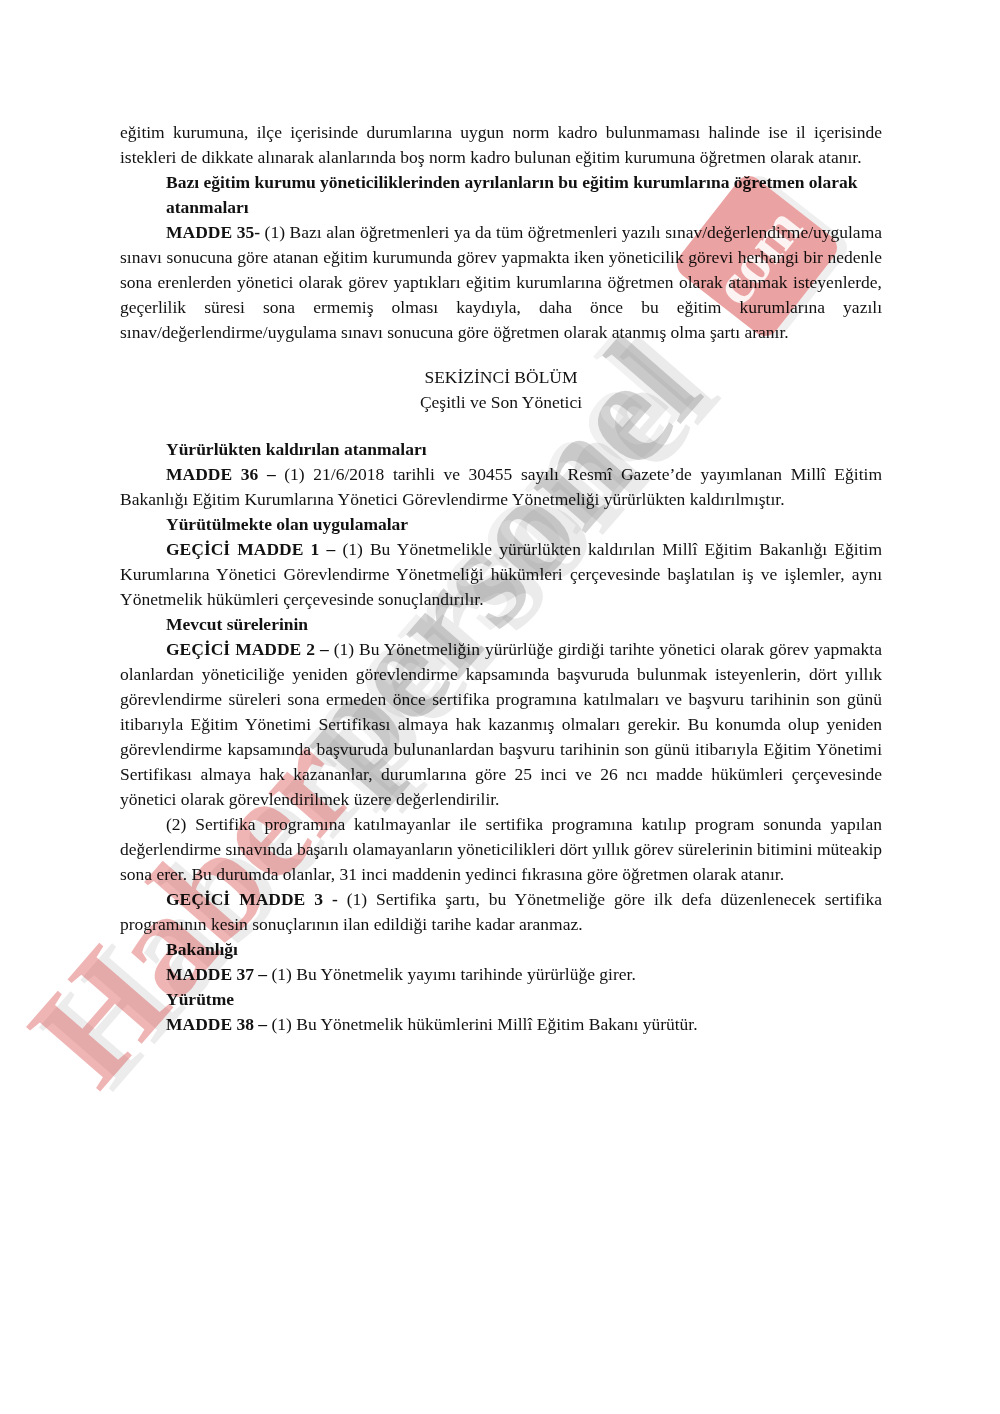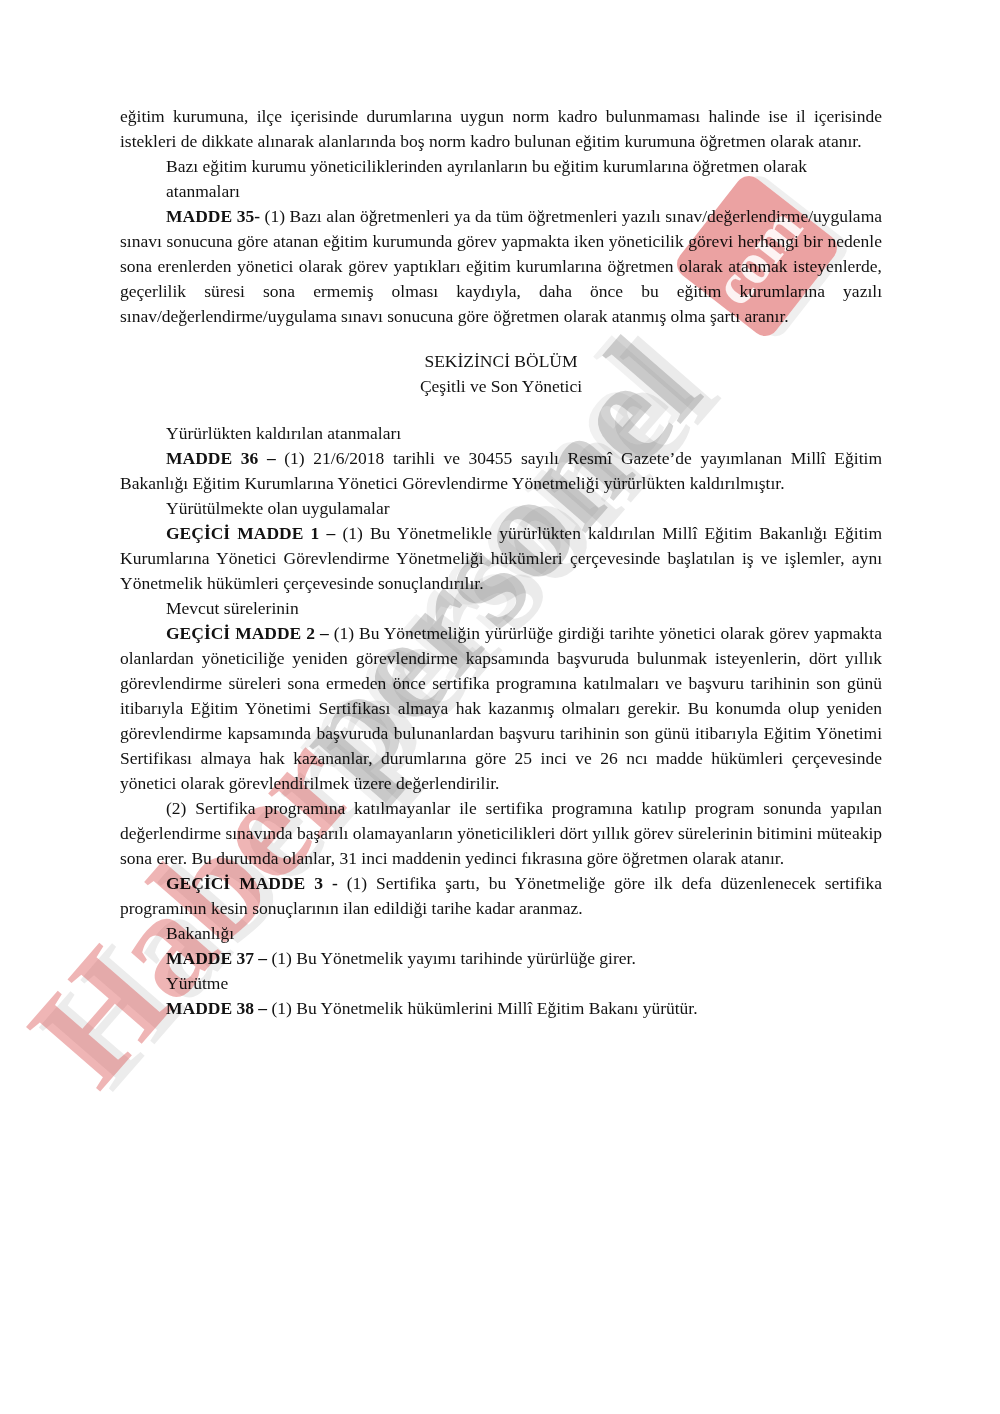--- a/index.html
+++ b/index.html
@@ -7,28 +7,28 @@
     position:relative;
     width:1000px; height:1414px;
     margin:0 auto;
     background:#ffffff;
     overflow:hidden;
     font-family:"Liberation Serif","DejaVu Serif",serif;
     color:#121212;
   }
   .content {
     position:absolute;
-    top:104px; left:120px; right:118px;
+    top:120px; left:120px; right:118px;
     font-size:17.5px;
     line-height:25px;
     z-index:1;
   }
   .para { margin:0; text-align:justify; text-indent:46px; }
   .para.no-indent { text-indent:0; }
-  .heading { font-weight:normal; padding-left:46px; }
+  .heading { font-weight:bold; padding-left:46px; }
   .chapter { text-align:center; font-weight:normal; margin:20px 0 22px 0; }
 
   
   .watermark {
     position:absolute; inset:0;
     pointer-events:none;
     z-index:2;
     mix-blend-mode:multiply;
   }
   .wm-line {

